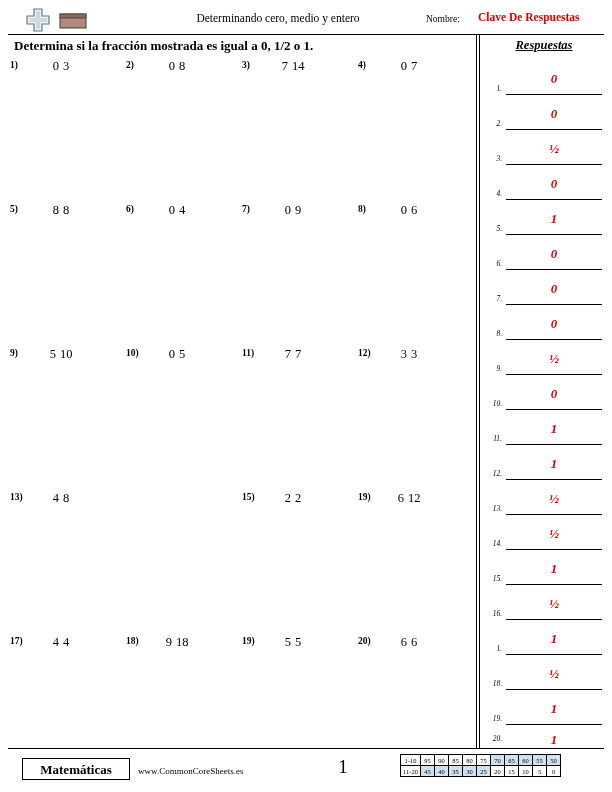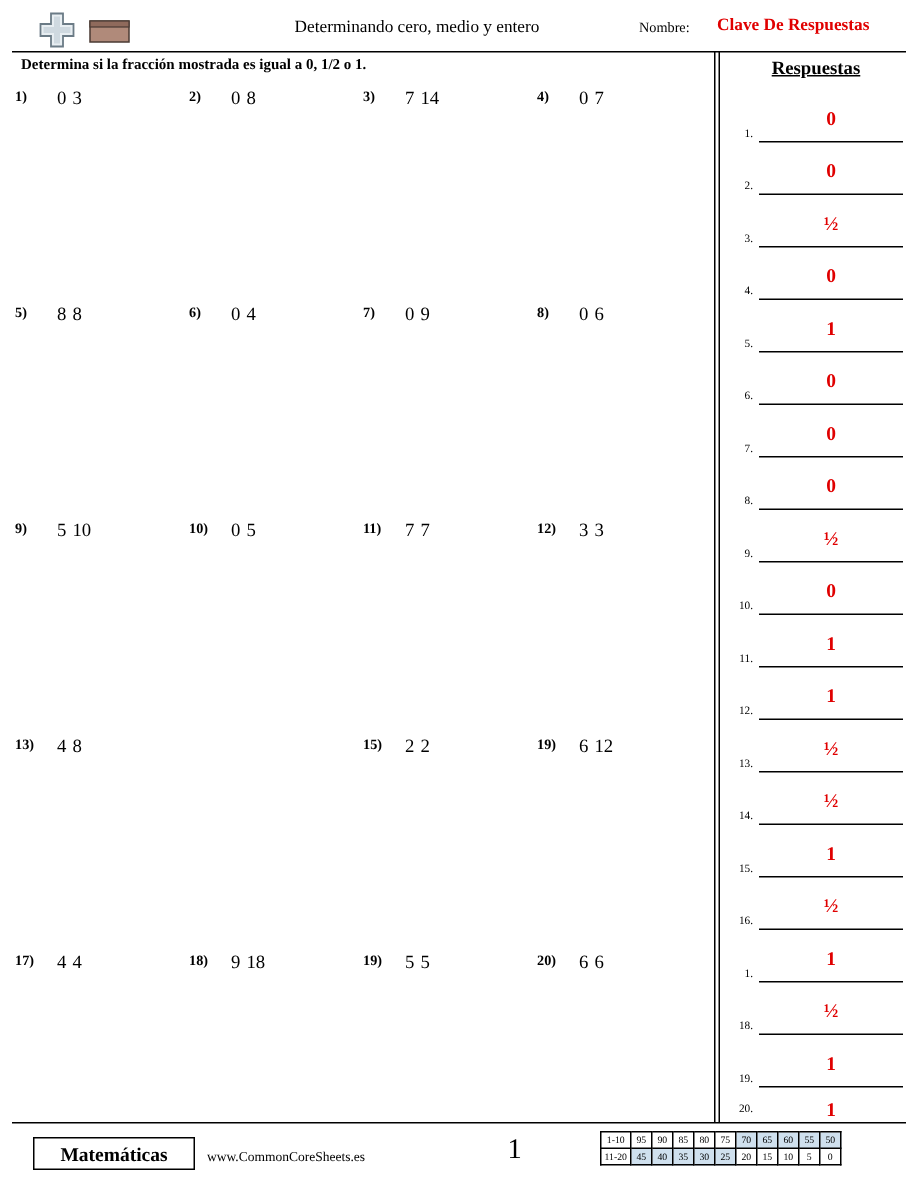--- a/index.html
+++ b/index.html
@@ -30,21 +30,21 @@
   }
   .name-label {
     position:absolute; left:418px; top:8px; font-size:9.5px; color:#000;
   }
   .name-value {
     position:absolute; left:470px; top:5px; font-size:11.5px;
     font-weight:bold; color:#e00000; font-family:"Liberation Serif", serif;
   }
 
   .instructions {
-    position:absolute; left:14px; top:38px; font-size:10px;
+    position:absolute; left:14px; top:38px; font-size:13px;
     font-weight:bold; color:#000;
   }
 
   
   .vdivide {
     position:absolute; left:476px; top:34px; width:0; height:714px;
     border-left:1px solid #000;
   }
   .vdivide2 {
     position:absolute; left:479px; top:34px; width:0; height:714px;
@@ -57,35 +57,35 @@
   }
   .prob {
     position:absolute; width:112px; height:96px;
   }
   .prob .num {
     position:absolute; left:0; top:4px;
     font-size:9.5px; font-weight:bold; color:#000;
   }
   .frac {
     position:absolute; left:28px; top:0px;
-    width:46px; text-align:left;
+    width:46px; text-align:center;
   }
   .frac .top {
     font-size:12.5px; line-height:15px; color:#000;
   }
   .frac .bar {
     border-bottom:1px solid #000; width:26px; margin:1px auto 1px auto;
   }
   .frac .bot {
     font-size:12.5px; line-height:15px; color:#000;
   }
 
   
   .answers {
-    position:absolute; left:484px; top:34px; width:124px; height:714px;
+    position:absolute; left:484px; top:34px; width:124px; height:714px;font-style:italic;
   }
   .answers-title {
     position:absolute; left:0; top:4px; width:120px; text-align:center;
     font-size:12.5px; font-weight:bold; color:#000;
     text-decoration:underline;
   }
   .ans-row {
     position:absolute; left:2px; width:118px; height:33px;
   }
   .ans-idx {

